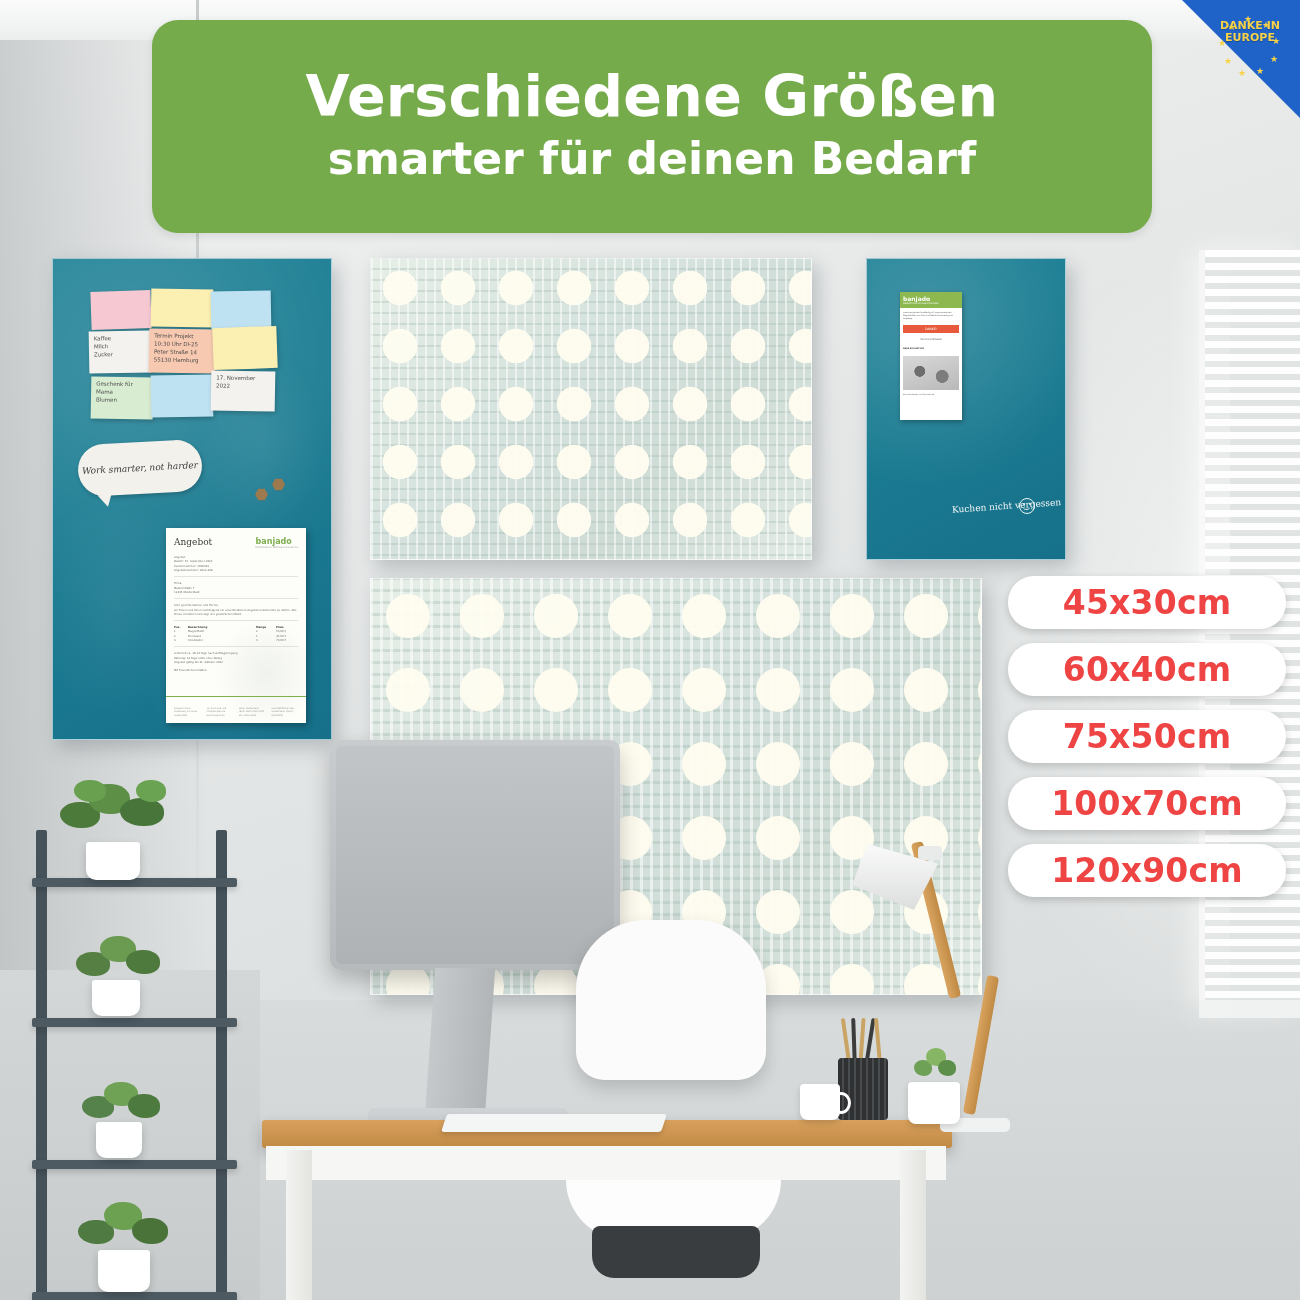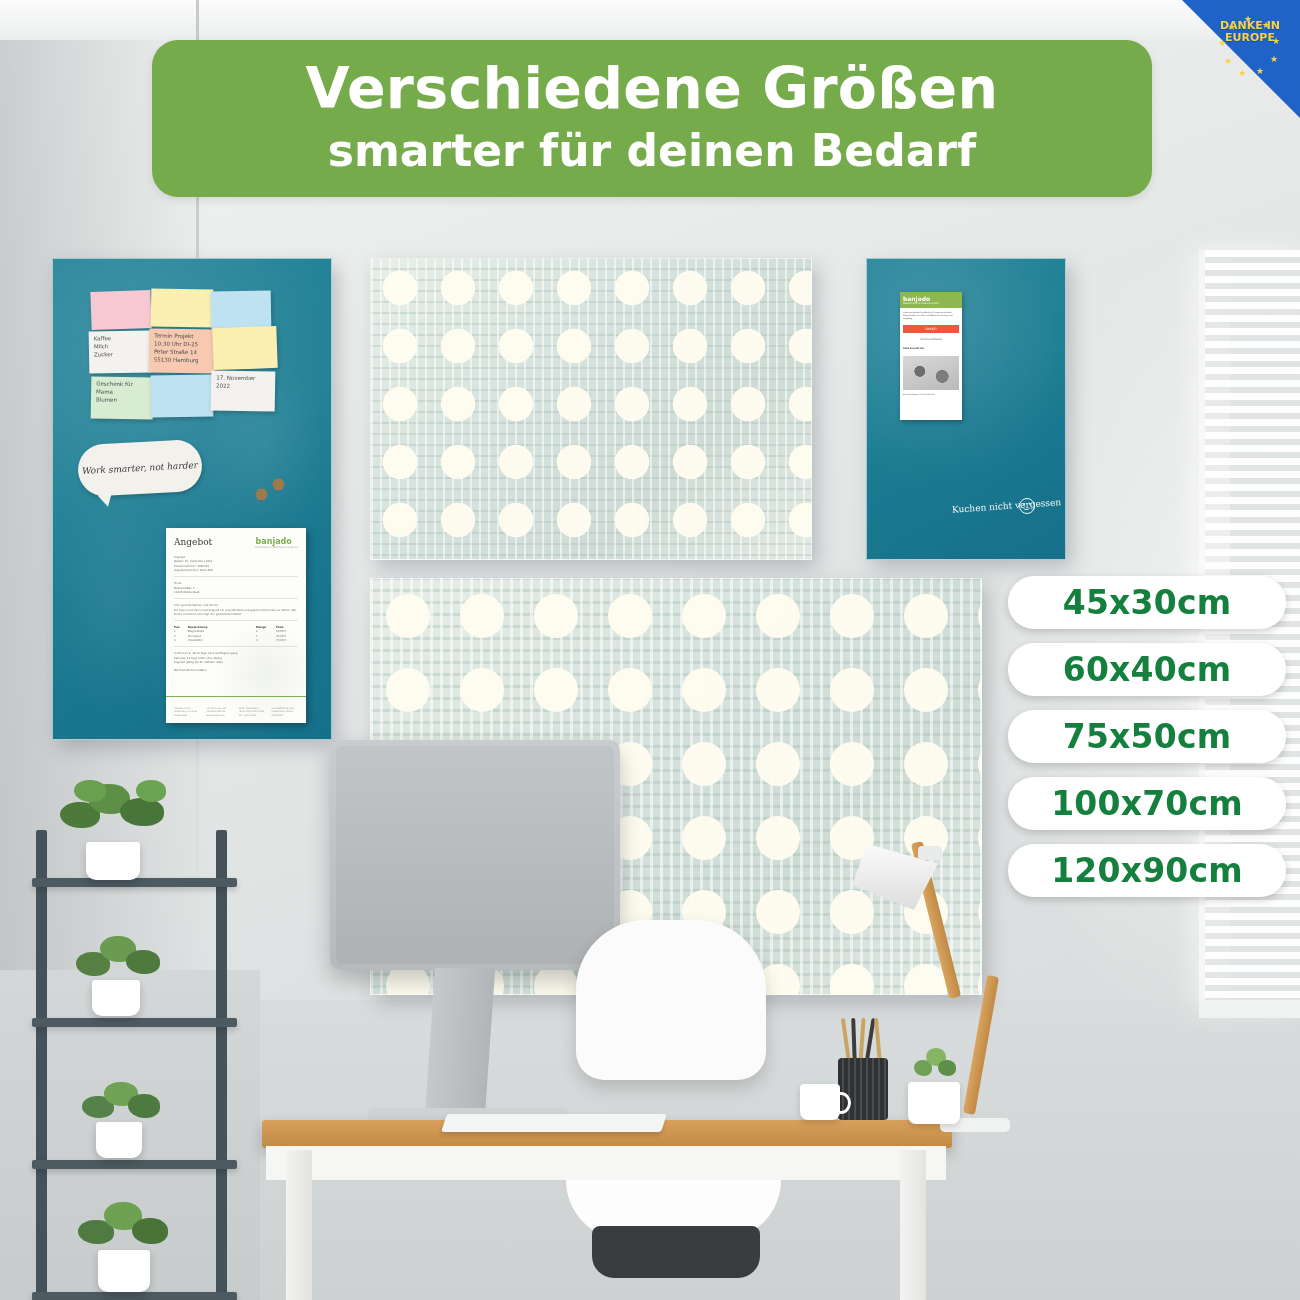--- a/index.html
+++ b/index.html
@@ -58,21 +58,21 @@
     position:absolute;right:70px;top:230px;width:260px;height:820px;
     background:radial-gradient(ellipse at right center,rgba(255,255,255,.55),rgba(255,255,255,0) 70%);
     pointer-events:none;
   }
   .window-frame-bottom{
     position:absolute;right:0;top:1000px;width:101px;height:18px;background:#f0f2f1;
   }
 
   
   .banner{
-    position:absolute;left:152px;top:40px;width:1000px;height:157px;
+    position:absolute;left:152px;top:20px;width:1000px;height:213px;
     background:#76ab4b;border-radius:26px;
     display:flex;flex-direction:column;align-items:center;justify-content:center;
     box-shadow:0 3px 10px rgba(0,0,0,.10);
   }
   .banner .line1{
     color:#fff;font-weight:bold;font-size:57px;letter-spacing:.3px;line-height:1.05;
     font-family:"DejaVu Sans", sans-serif;
   }
   .banner .line2{
     color:#fff;font-weight:bold;font-size:44px;line-height:1.2;margin-top:6px;
@@ -263,21 +263,21 @@
   .mug{position:absolute;left:800px;bottom:180px;width:40px;height:36px;background:#fff;border-radius:4px 4px 8px 8px;box-shadow:0 3px 6px rgba(0,0,0,.15);}
   .mug:after{content:"";position:absolute;right:-11px;top:8px;width:14px;height:16px;border:3px solid #fff;border-radius:50%;}
   .succ-pot{position:absolute;left:908px;bottom:176px;width:52px;height:42px;background:#fff;border-radius:4px 4px 8px 8px;box-shadow:0 3px 6px rgba(0,0,0,.15);}
   .succ{position:absolute;left:912px;bottom:212px;width:46px;height:42px;}
 
   
   .sizes{position:absolute;right:14px;top:576px;display:flex;flex-direction:column;gap:14px;align-items:flex-end;}
   .size-pill{
     background:#fff;border-radius:26px;padding:7px 26px;
     box-shadow:0 3px 8px rgba(0,0,0,.18);
-    color:#15803d;font-weight:bold;font-size:33px;letter-spacing:.2px;
+    color:#ef4444;font-weight:bold;font-size:33px;letter-spacing:.2px;
     min-width:226px;text-align:center;
     font-family:"DejaVu Sans", sans-serif;
   }
 </style>
 </head>
 <body>
 
 <div class="scene">
 
   <div class="wall"></div>

